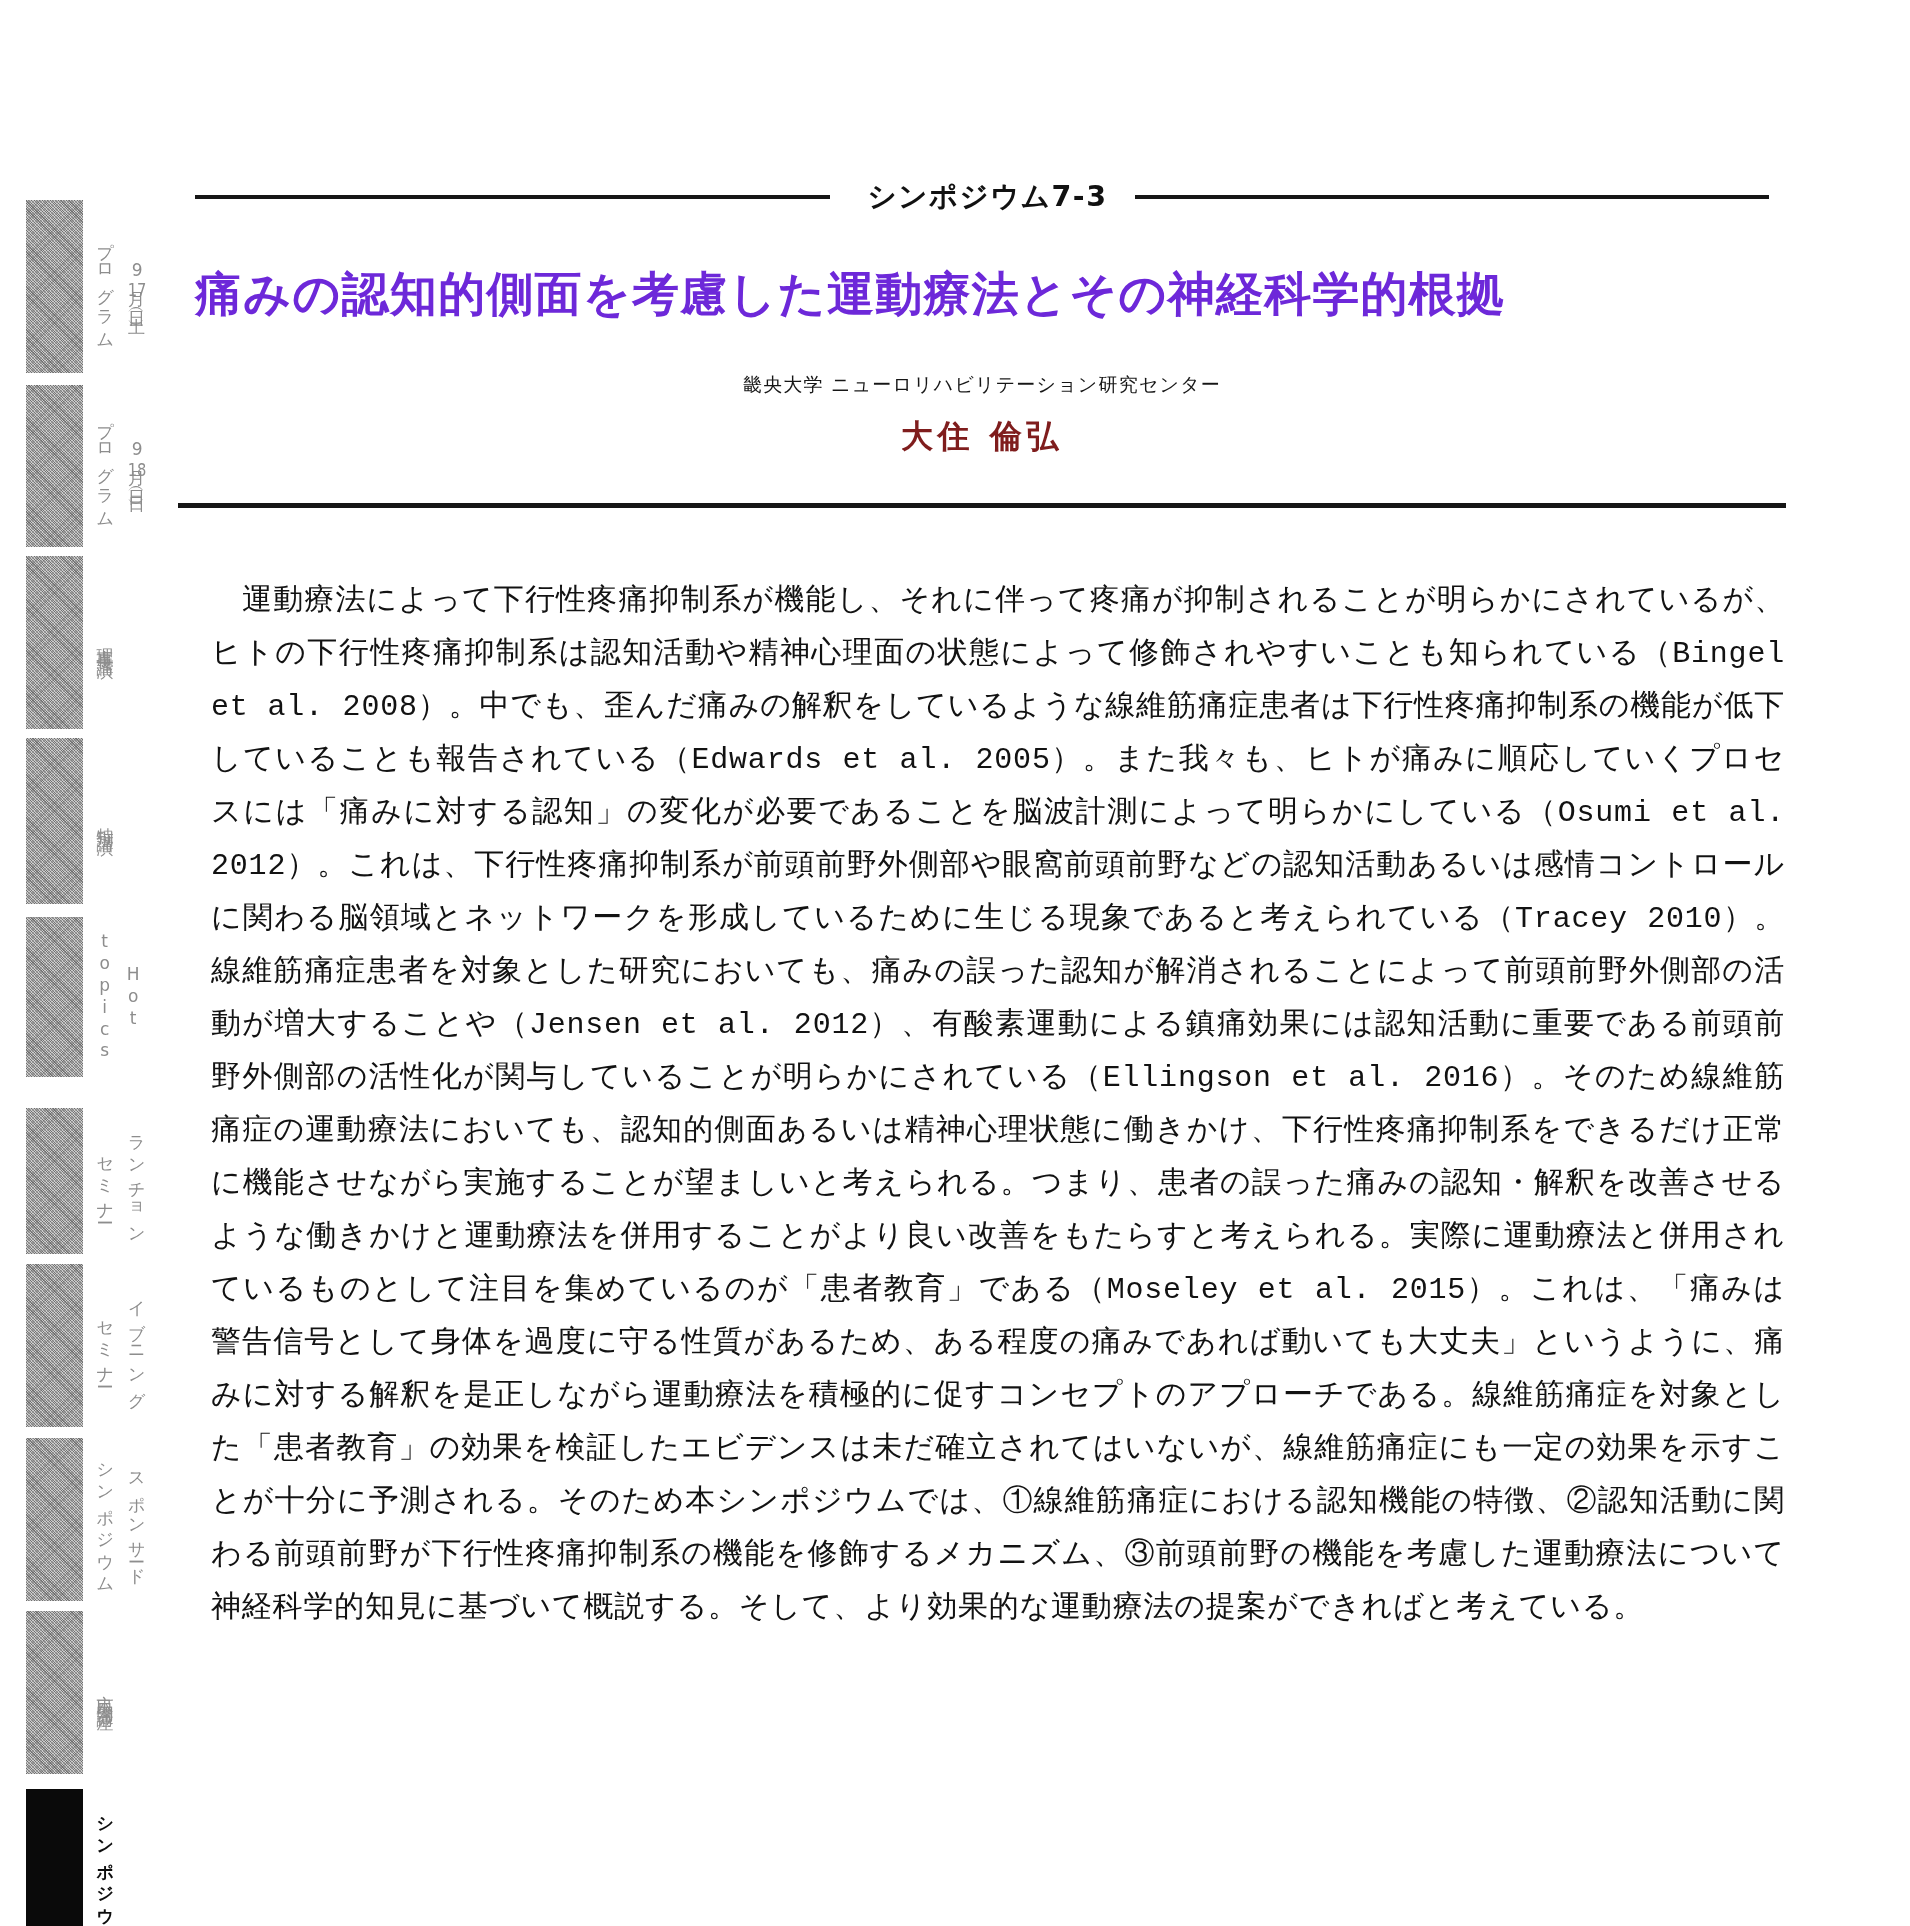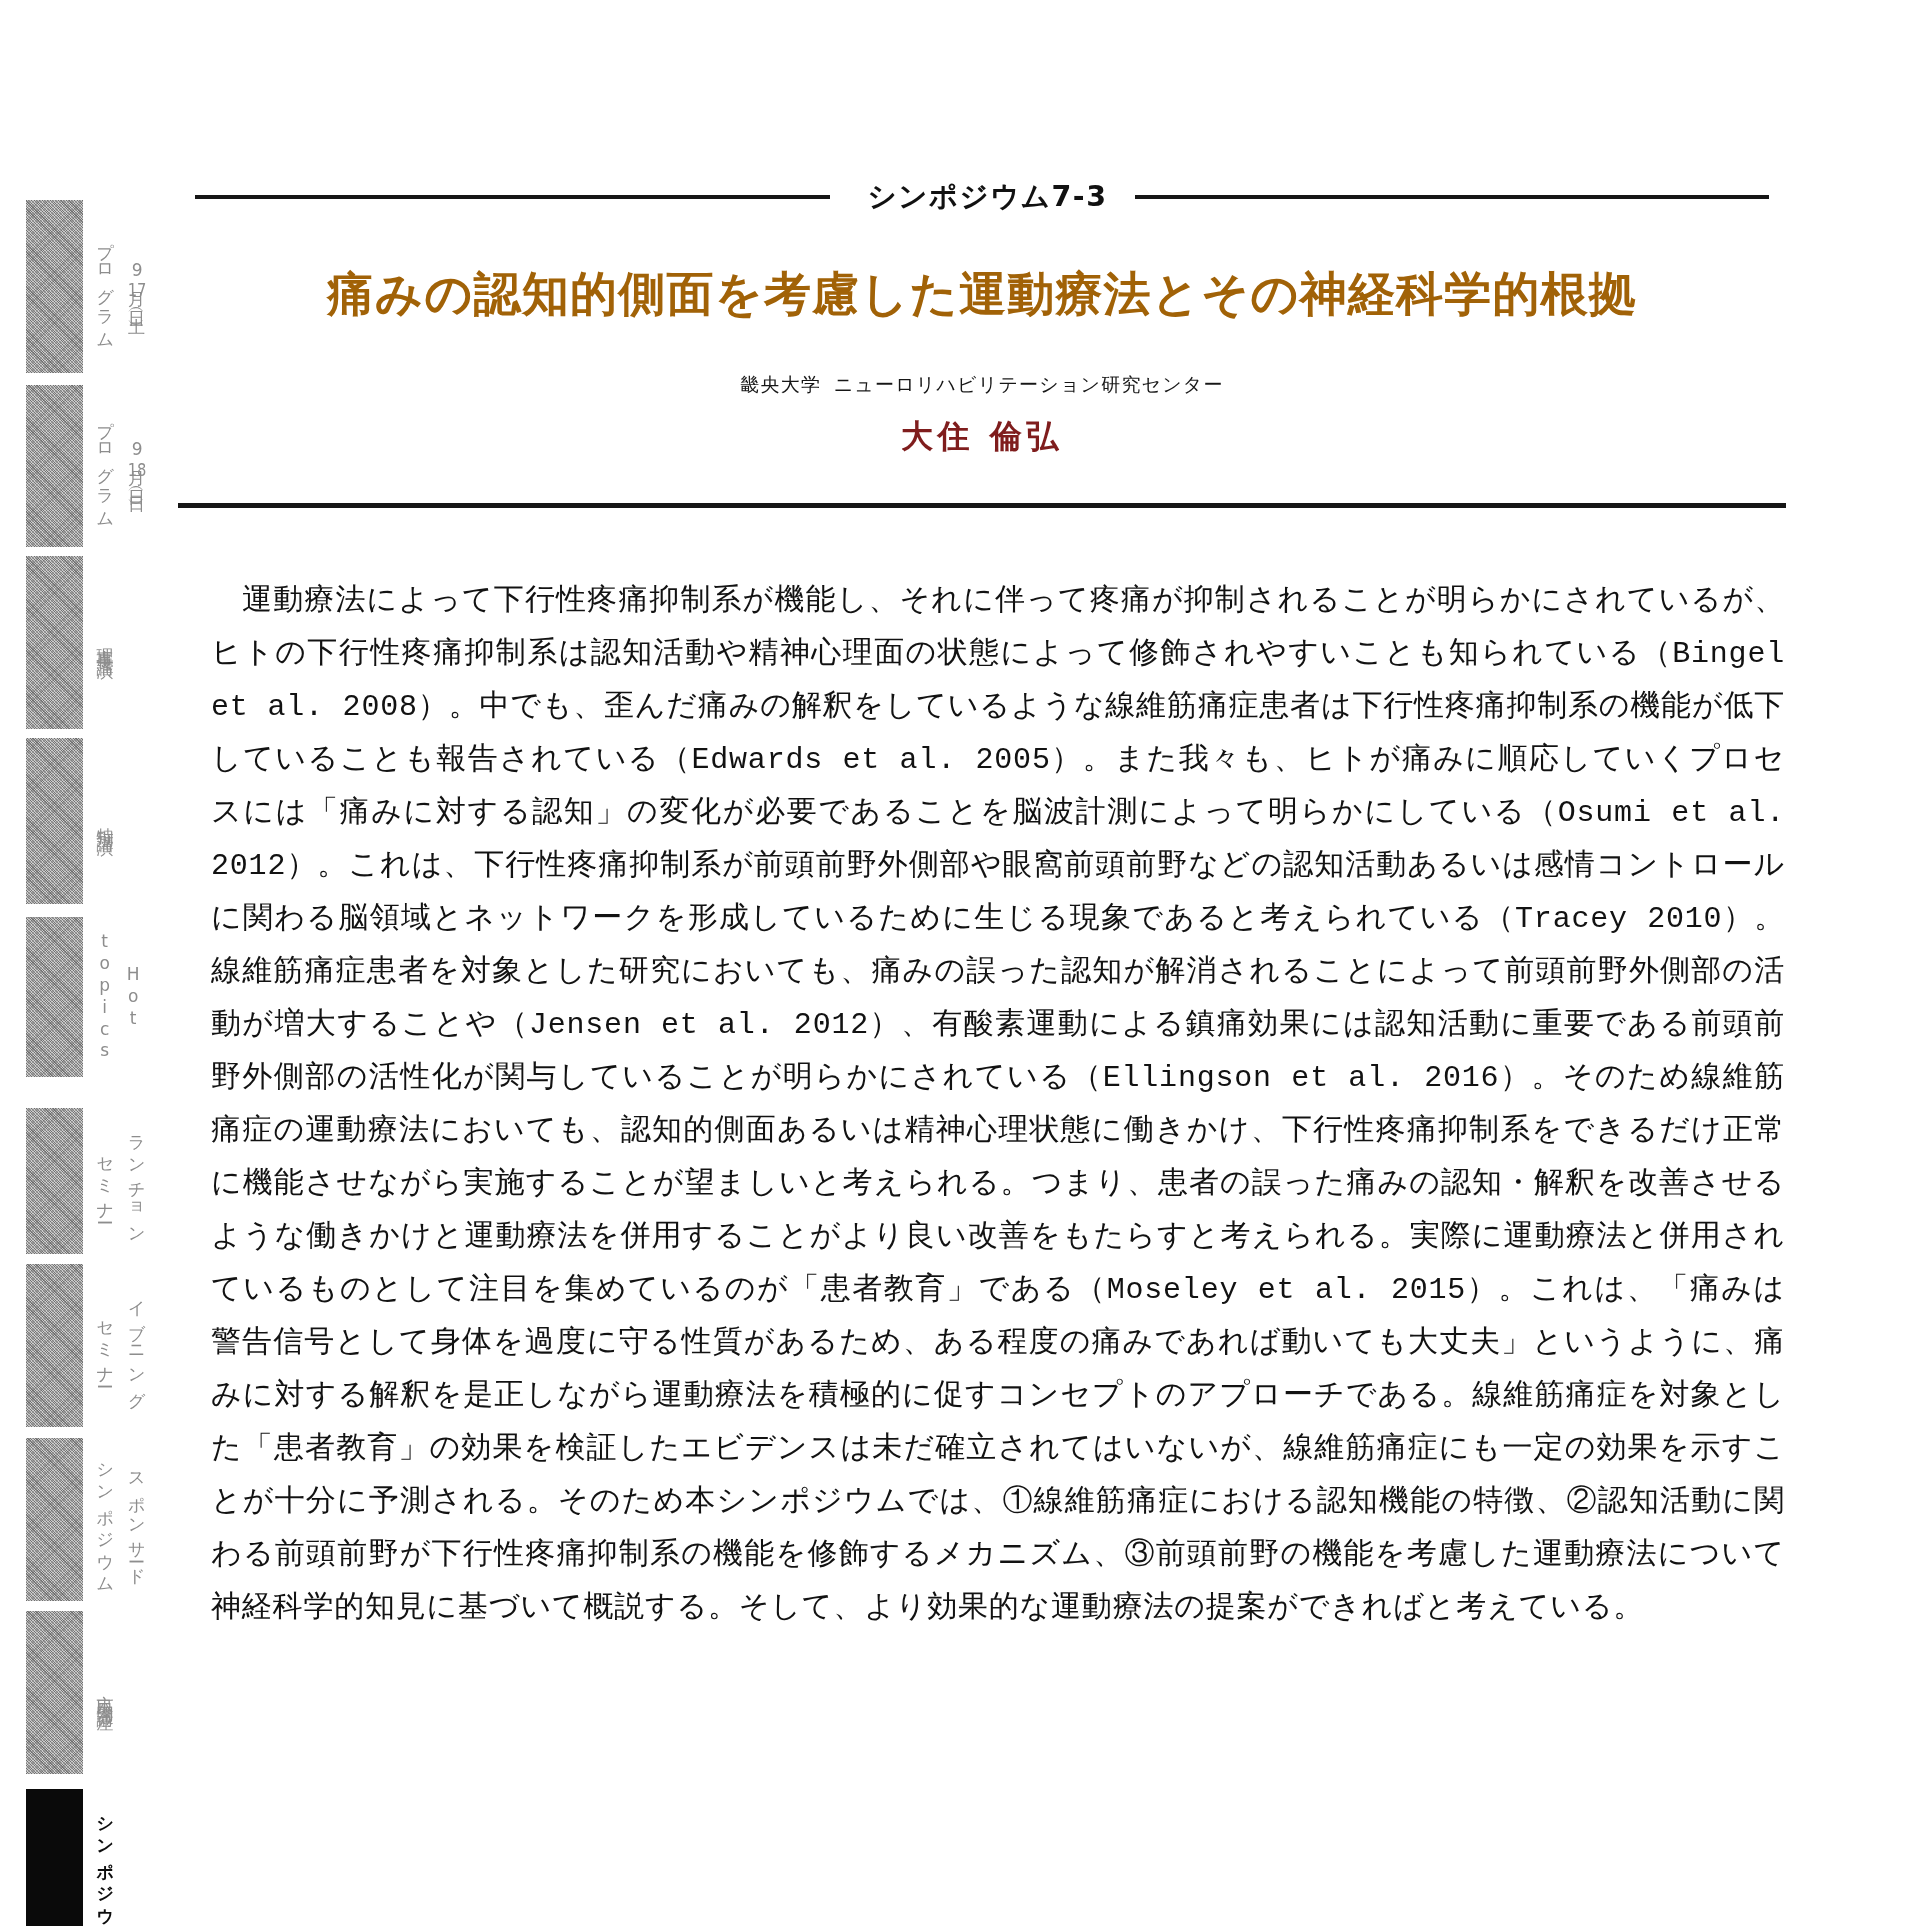--- a/index.html
+++ b/index.html
@@ -32,23 +32,23 @@
   .header-row{position:absolute;left:195px;top:178px;width:1574px;display:flex;align-items:center;gap:27px;}
   .hrule{flex:1;height:4.6px;background:#161616;}
   .session{
     font-family:"DejaVu Sans","Liberation Sans",sans-serif;
     font-weight:700;font-size:28.5px;letter-spacing:1.5px;white-space:nowrap;color:#111;margin-left:11px;
   }
 
   
   .title{
     position:absolute;left:195px;top:263px;width:1574px;margin:0;
-    text-align:center;font-size:47px;font-weight:700;letter-spacing:1.2px;white-space:nowrap;color:#a16207;
+    font-size:47px;font-weight:700;letter-spacing:1.2px;white-space:nowrap;color:#6d28d9;
   }
-  .affil{position:absolute;left:195px;top:372px;width:1574px;text-align:center;font-size:19px;letter-spacing:1.2px;color:#161616;font-family:Liberation Mono, monospace;}
+  .affil{position:absolute;left:195px;top:372px;width:1574px;text-align:center;font-size:19px;letter-spacing:1.2px;color:#161616;}
   .author{position:absolute;left:195px;top:415px;width:1574px;text-align:center;font-size:32px;font-weight:600;letter-spacing:4.6px;color:#7f1d1d;}
 
   .rule{position:absolute;left:178px;width:1608px;background:#161616;}
   .rule-top{top:503px;height:4.6px;}
 
   
   .abstract{
     position:absolute;left:195px;top:559px;width:1574px;margin:16px;
     font-size:30px;line-height:53px;letter-spacing:0.8px;
     text-align:justify;color:#121212;font-family:Liberation Mono, monospace;

